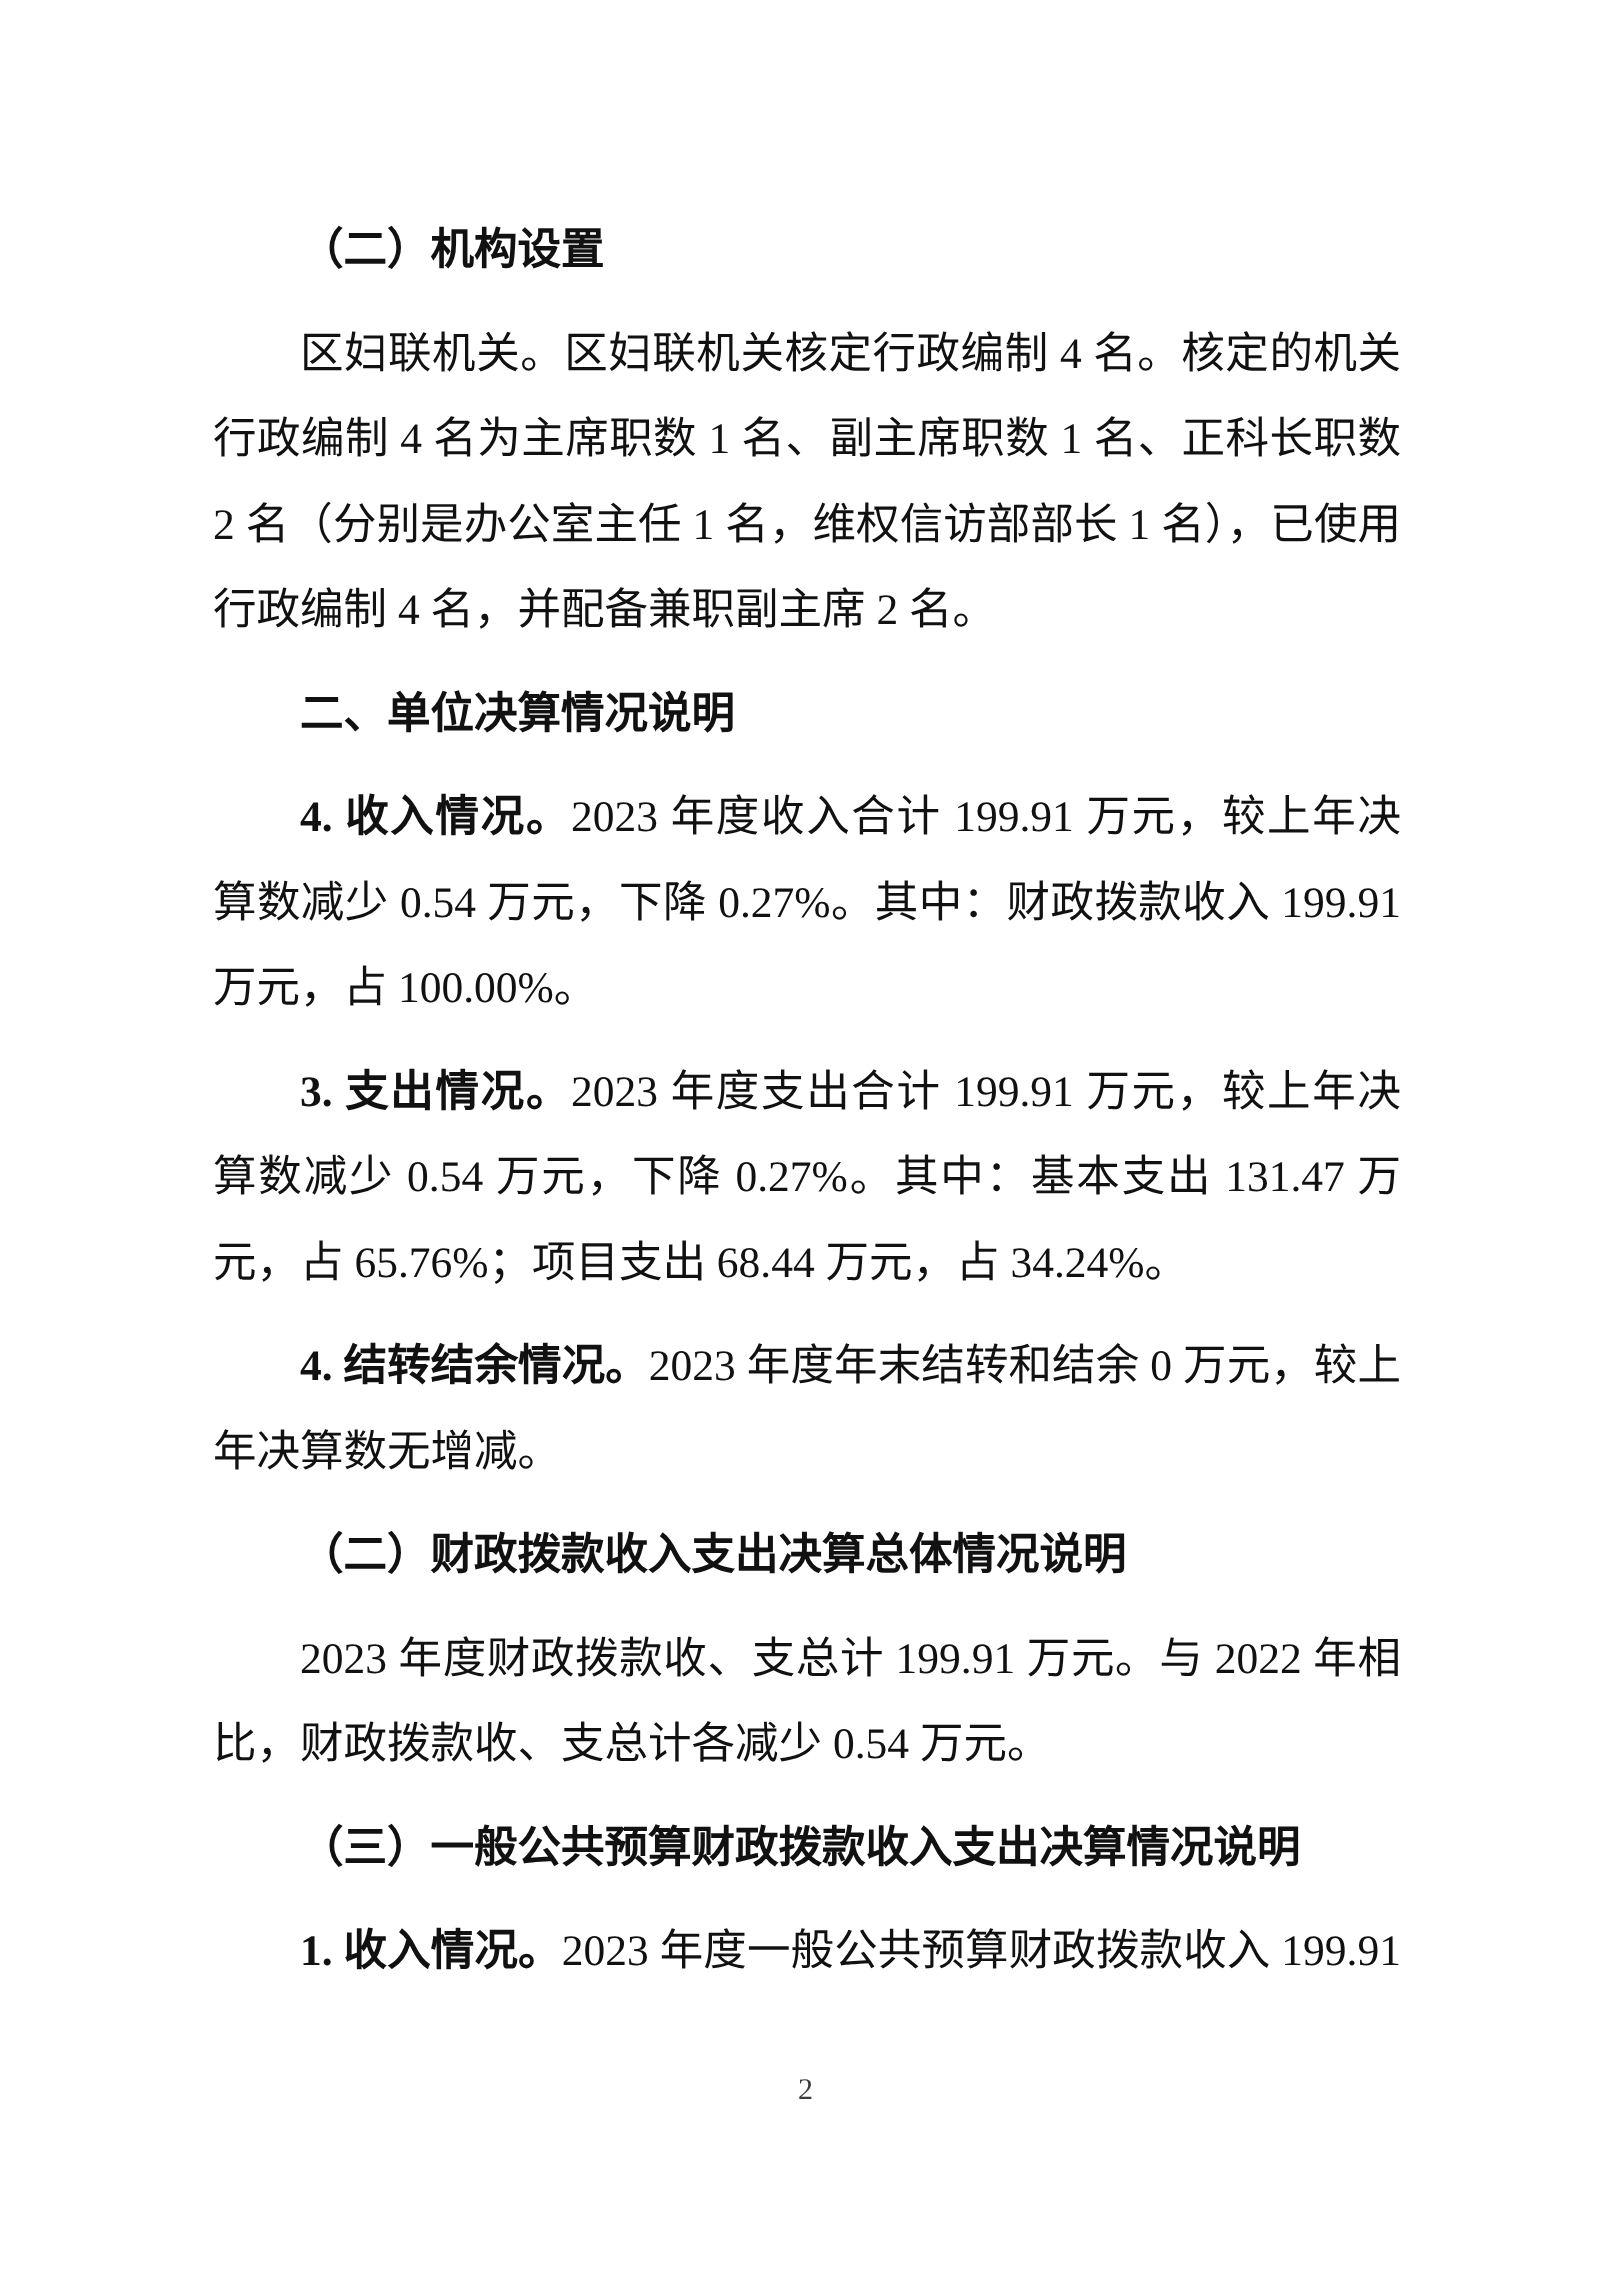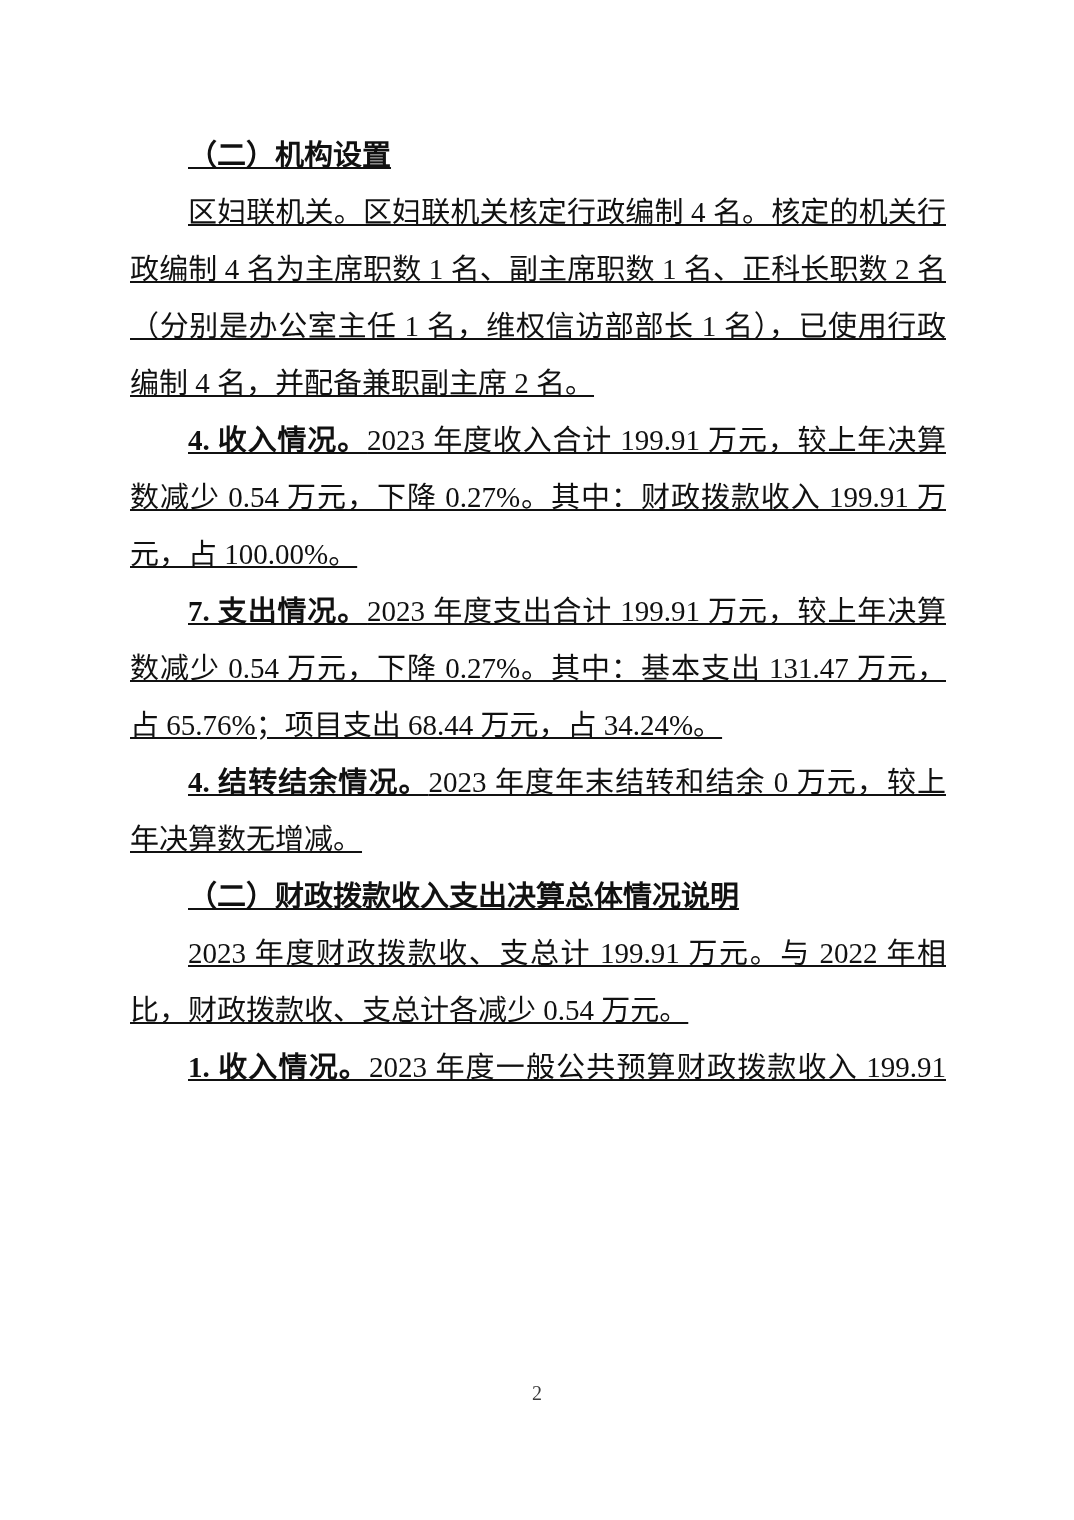--- a/index.html
+++ b/index.html
@@ -21,24 +21,23 @@
     top: 127px;
     width: 816px;
     font-family: "Liberation Serif", "DejaVu Serif", serif;
     font-size: 29px;
     line-height: 57px;
     text-align: justify;
     text-justify: inter-character;
     color: #111111;
   }
   .content p {
-    margin: 0;
+    margin: 12px;
     padding: 0;
     text-indent: 2em;
-    text-decoration: underline;
   }
   
   .h1 {
     font-family: "Liberation Sans", "DejaVu Sans", sans-serif;
     font-weight: bold;
   }
   
   .h2 {
     font-weight: bold;
   }
@@ -63,32 +62,34 @@
 </head>
 <body>
 
 <div class="page">
   <div class="content">
 
     <p class="h2">（二）机构设置</p>
 
     <p class="body">区妇联机关。区妇联机关核定行政编制 4 名。核定的机关行政编制 4 名为主席职数 1 名、副主席职数 1 名、正科长职数 2 名（分别是办公室主任 1 名，维权信访部部长 1 名），已使用行政编制 4 名，并配备兼职副主席 2 名。</p>
 
+    <p class="h1">二、单位决算情况说明</p>
 
 
 
     <p class="body"><span class="lead">4. 收入情况。</span><span>2023 年度收入合计 199.91 万元，较上年决算数减少 0.54 万元，下降 0.27%。其中：财政拨款收入 199.91 万元，占 100.00%。</span></p>
 
-    <p class="body"><span class="lead">7. 支出情况。</span><span>2023 年度支出合计 199.91 万元，较上年决算数减少 0.54 万元，下降 0.27%。其中：基本支出 131.47 万元，占 65.76%；项目支出 68.44 万元，占 34.24%。</span></p>
+    <p class="body"><span class="lead">3. 支出情况。</span><span>2023 年度支出合计 199.91 万元，较上年决算数减少 0.54 万元，下降 0.27%。其中：基本支出 131.47 万元，占 65.76%；项目支出 68.44 万元，占 34.24%。</span></p>
 
     <p class="body"><span class="lead">4. 结转结余情况。</span><span>2023 年度年末结转和结余 0 万元，较上年决算数无增减。</span></p>
 
     <p class="h2">（二）财政拨款收入支出决算总体情况说明</p>
 
     <p class="body">2023 年度财政拨款收、支总计 199.91 万元。与 2022 年相比，财政拨款收、支总计各减少 0.54 万元。</p>
 
+    <p class="h2">（三）一般公共预算财政拨款收入支出决算情况说明</p>
 
     <p class="body cont"><span class="lead">1. 收入情况。</span><span>2023 年度一般公共预算财政拨款收入 199.91</span></p>
 
   </div>
 
   <div class="footer">2</div>
 </div>
 
 </body></html>

